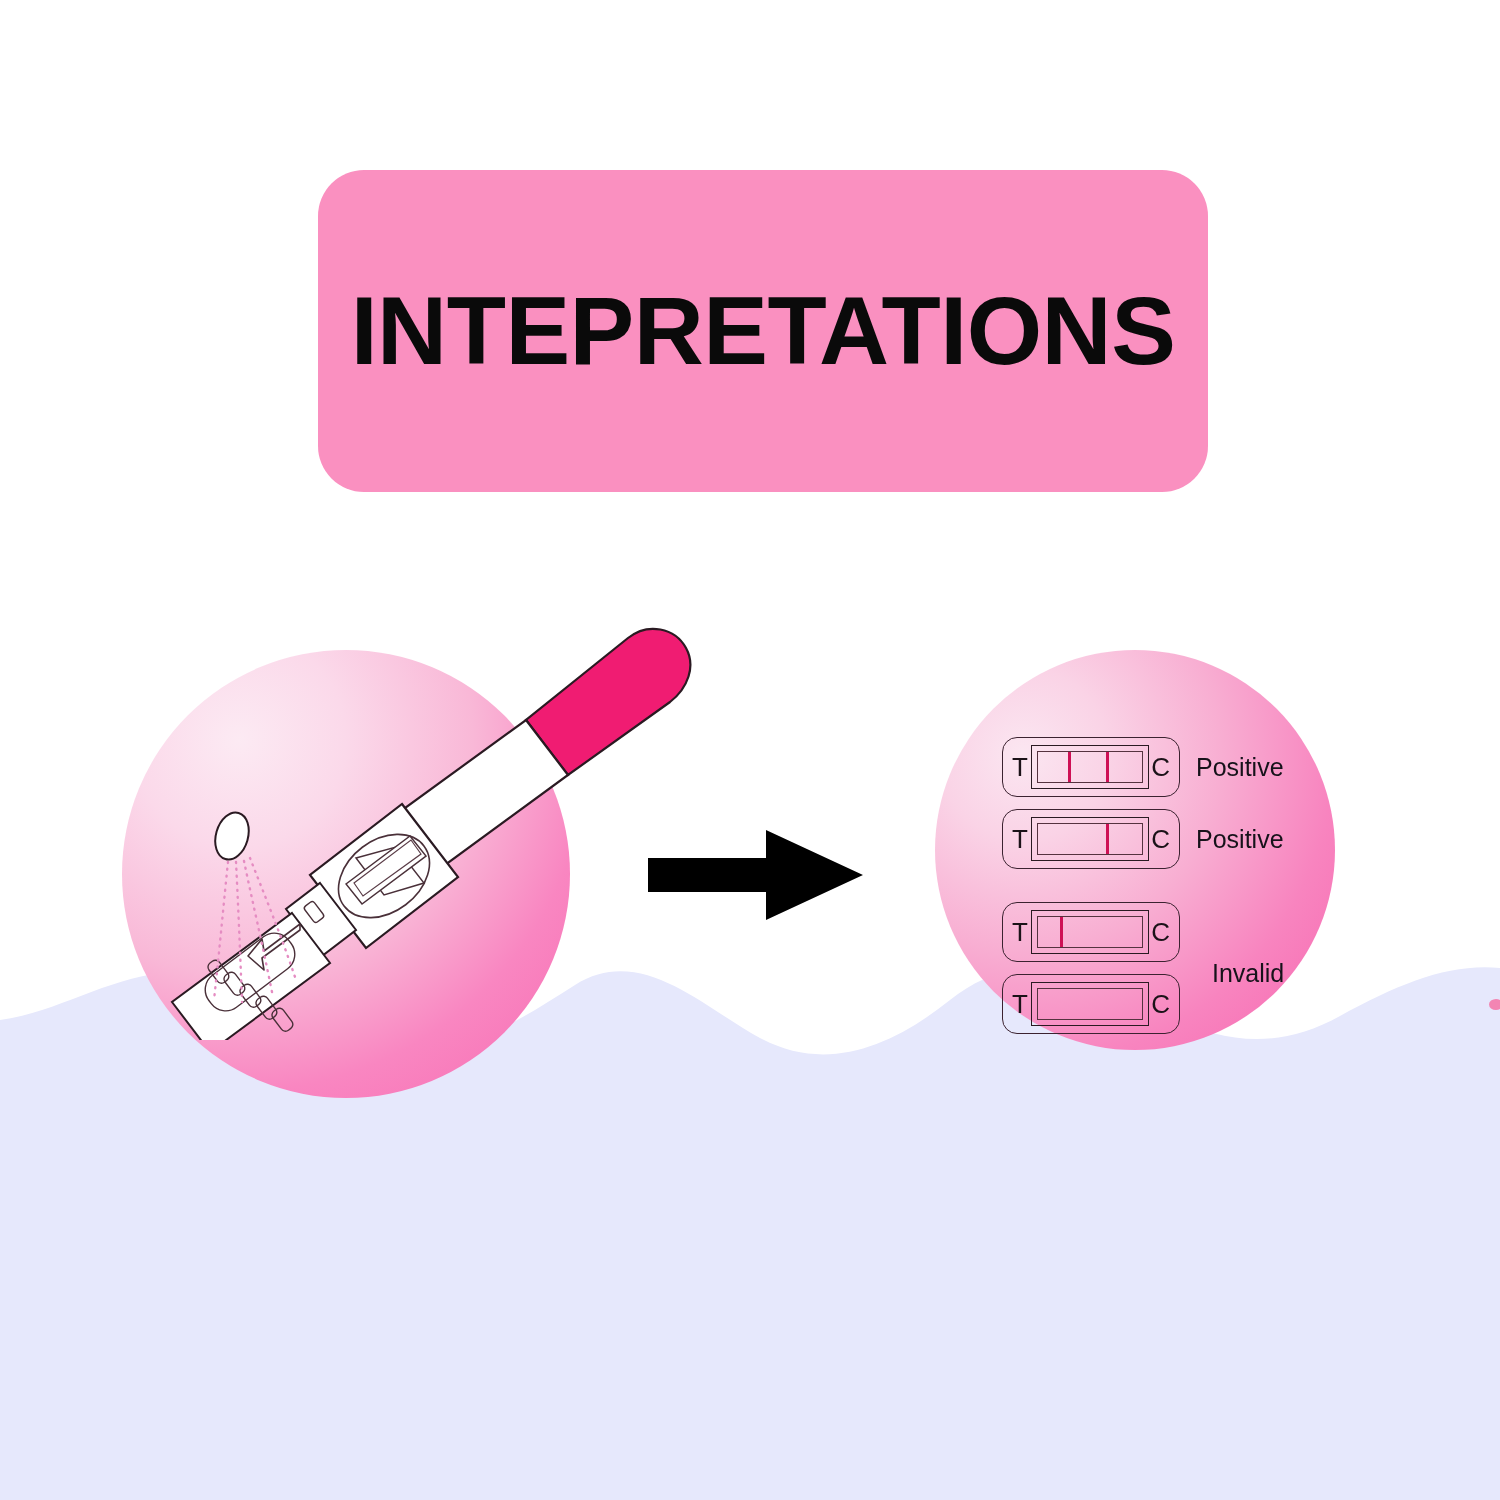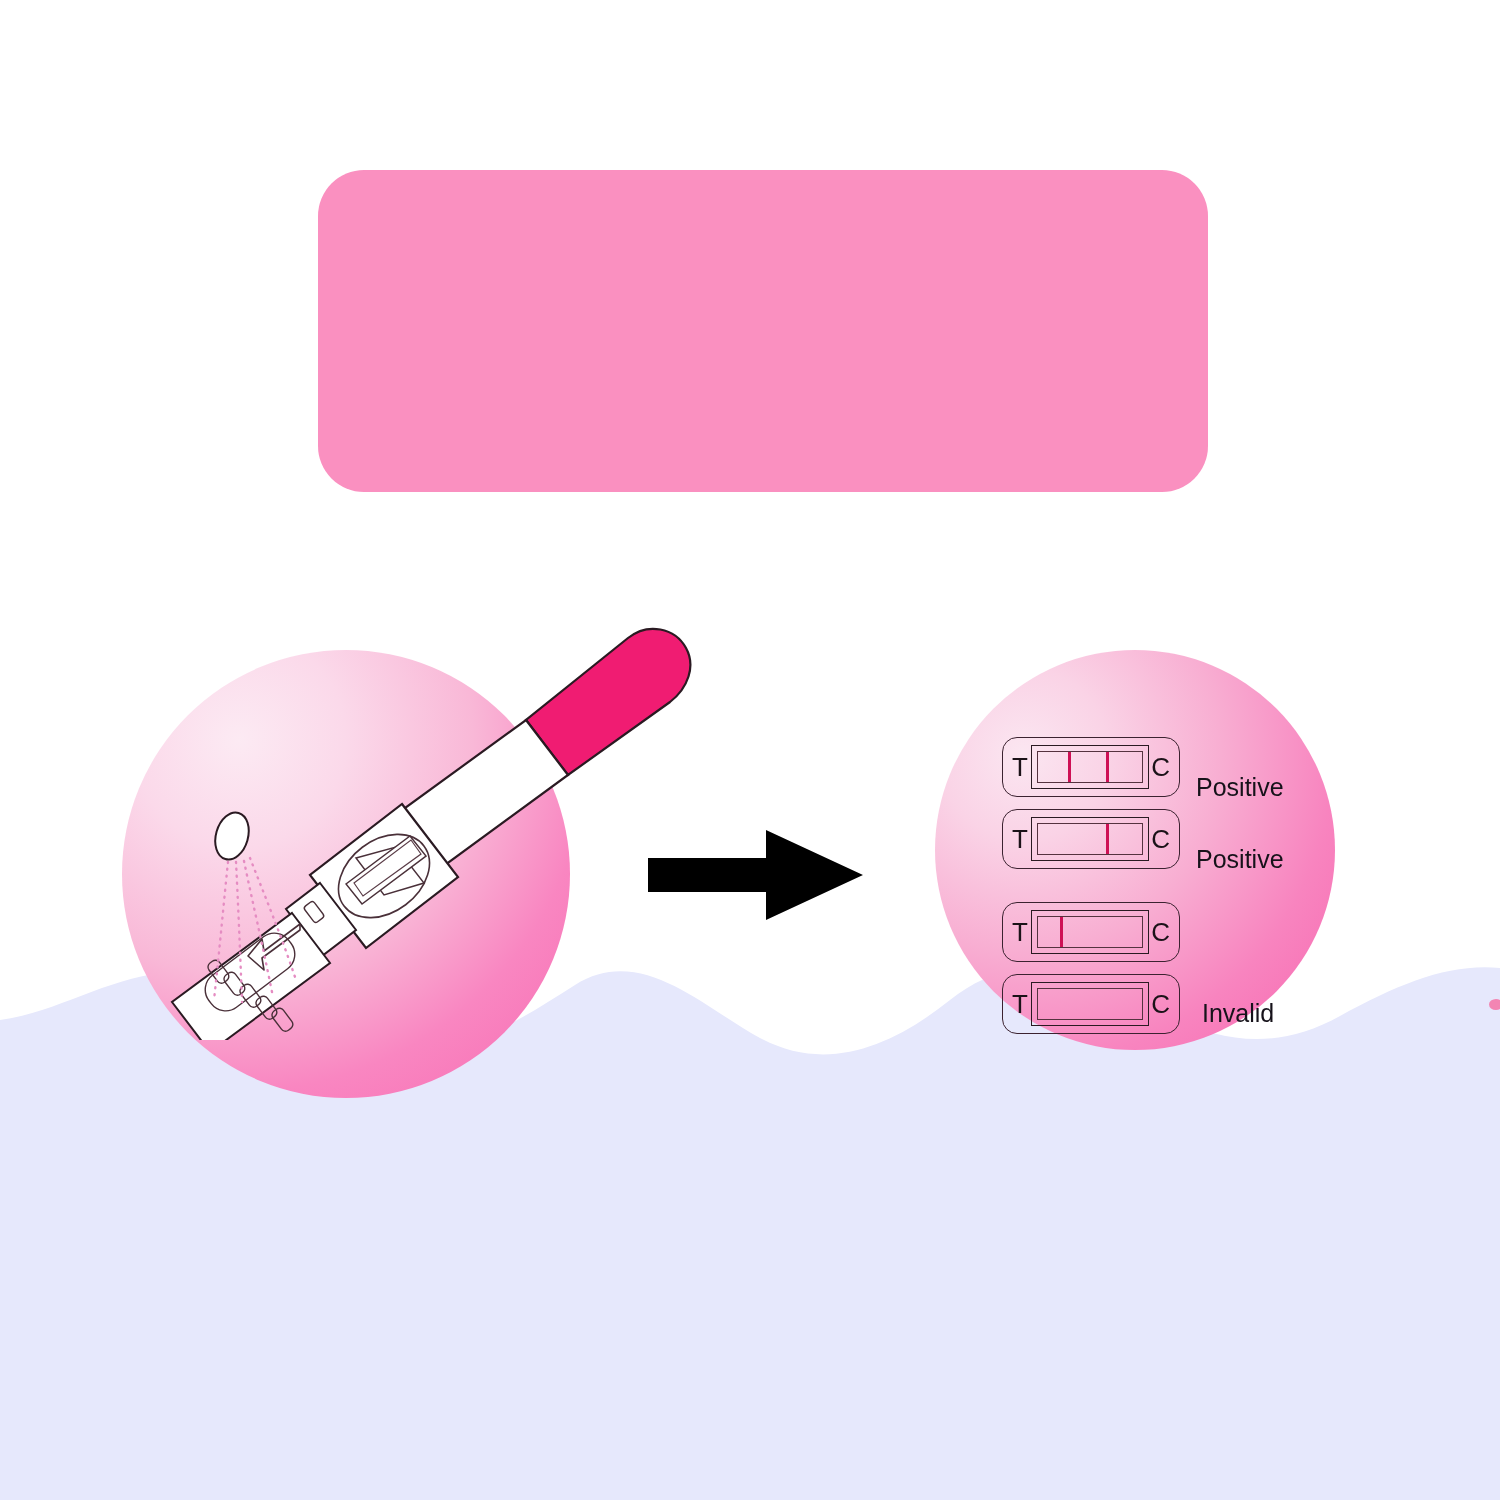--- a/index.html
+++ b/index.html
@@ -129,25 +129,24 @@
     top:0; bottom:0;
     width:3.2px;
     background:#CE1055;
   }
   .result-label {
     font-family:"Liberation Sans", sans-serif;
     font-size:25px;
     color:#16121a;
     margin-left:16px;
     white-space:nowrap;
-    margin-top:40px;
   }
   .result-label.floating {
     position:absolute;
-    left:184px;
+    left:194px;
   }
 
   
   .dot-accent {
     position:absolute;
     left:1489px; top:999px;
     width:14px; height:11px;
     border-radius:50%;
     background:#F385B3;
     z-index:3;
@@ -171,20 +170,21 @@
              L 1500 1500 L 0 1500 Z" fill="#E6E8FC"></path>
   </svg>
 
   <div class="blob blob-left"></div>
 
   <div class="blob blob-right"></div>
 
   <div class="dot-accent"></div>
 
   <div class="title-banner">
+    <div class="title-line title-line-1">INTEPRETATIONS</div>
   </div>
 
   <div class="stick-wrap">
     <svg viewBox="0 0 600 440" width="600" height="440">
 
       <g>
         <path d="M458 38 C 478 22, 505 28, 516 48 C 526 66, 518 88, 500 102
                  L 398 175 L 356 120 L 458 38 Z" fill="#F01C72" stroke="#2a1a22" stroke-width="2.2"></path>
       </g>
 

